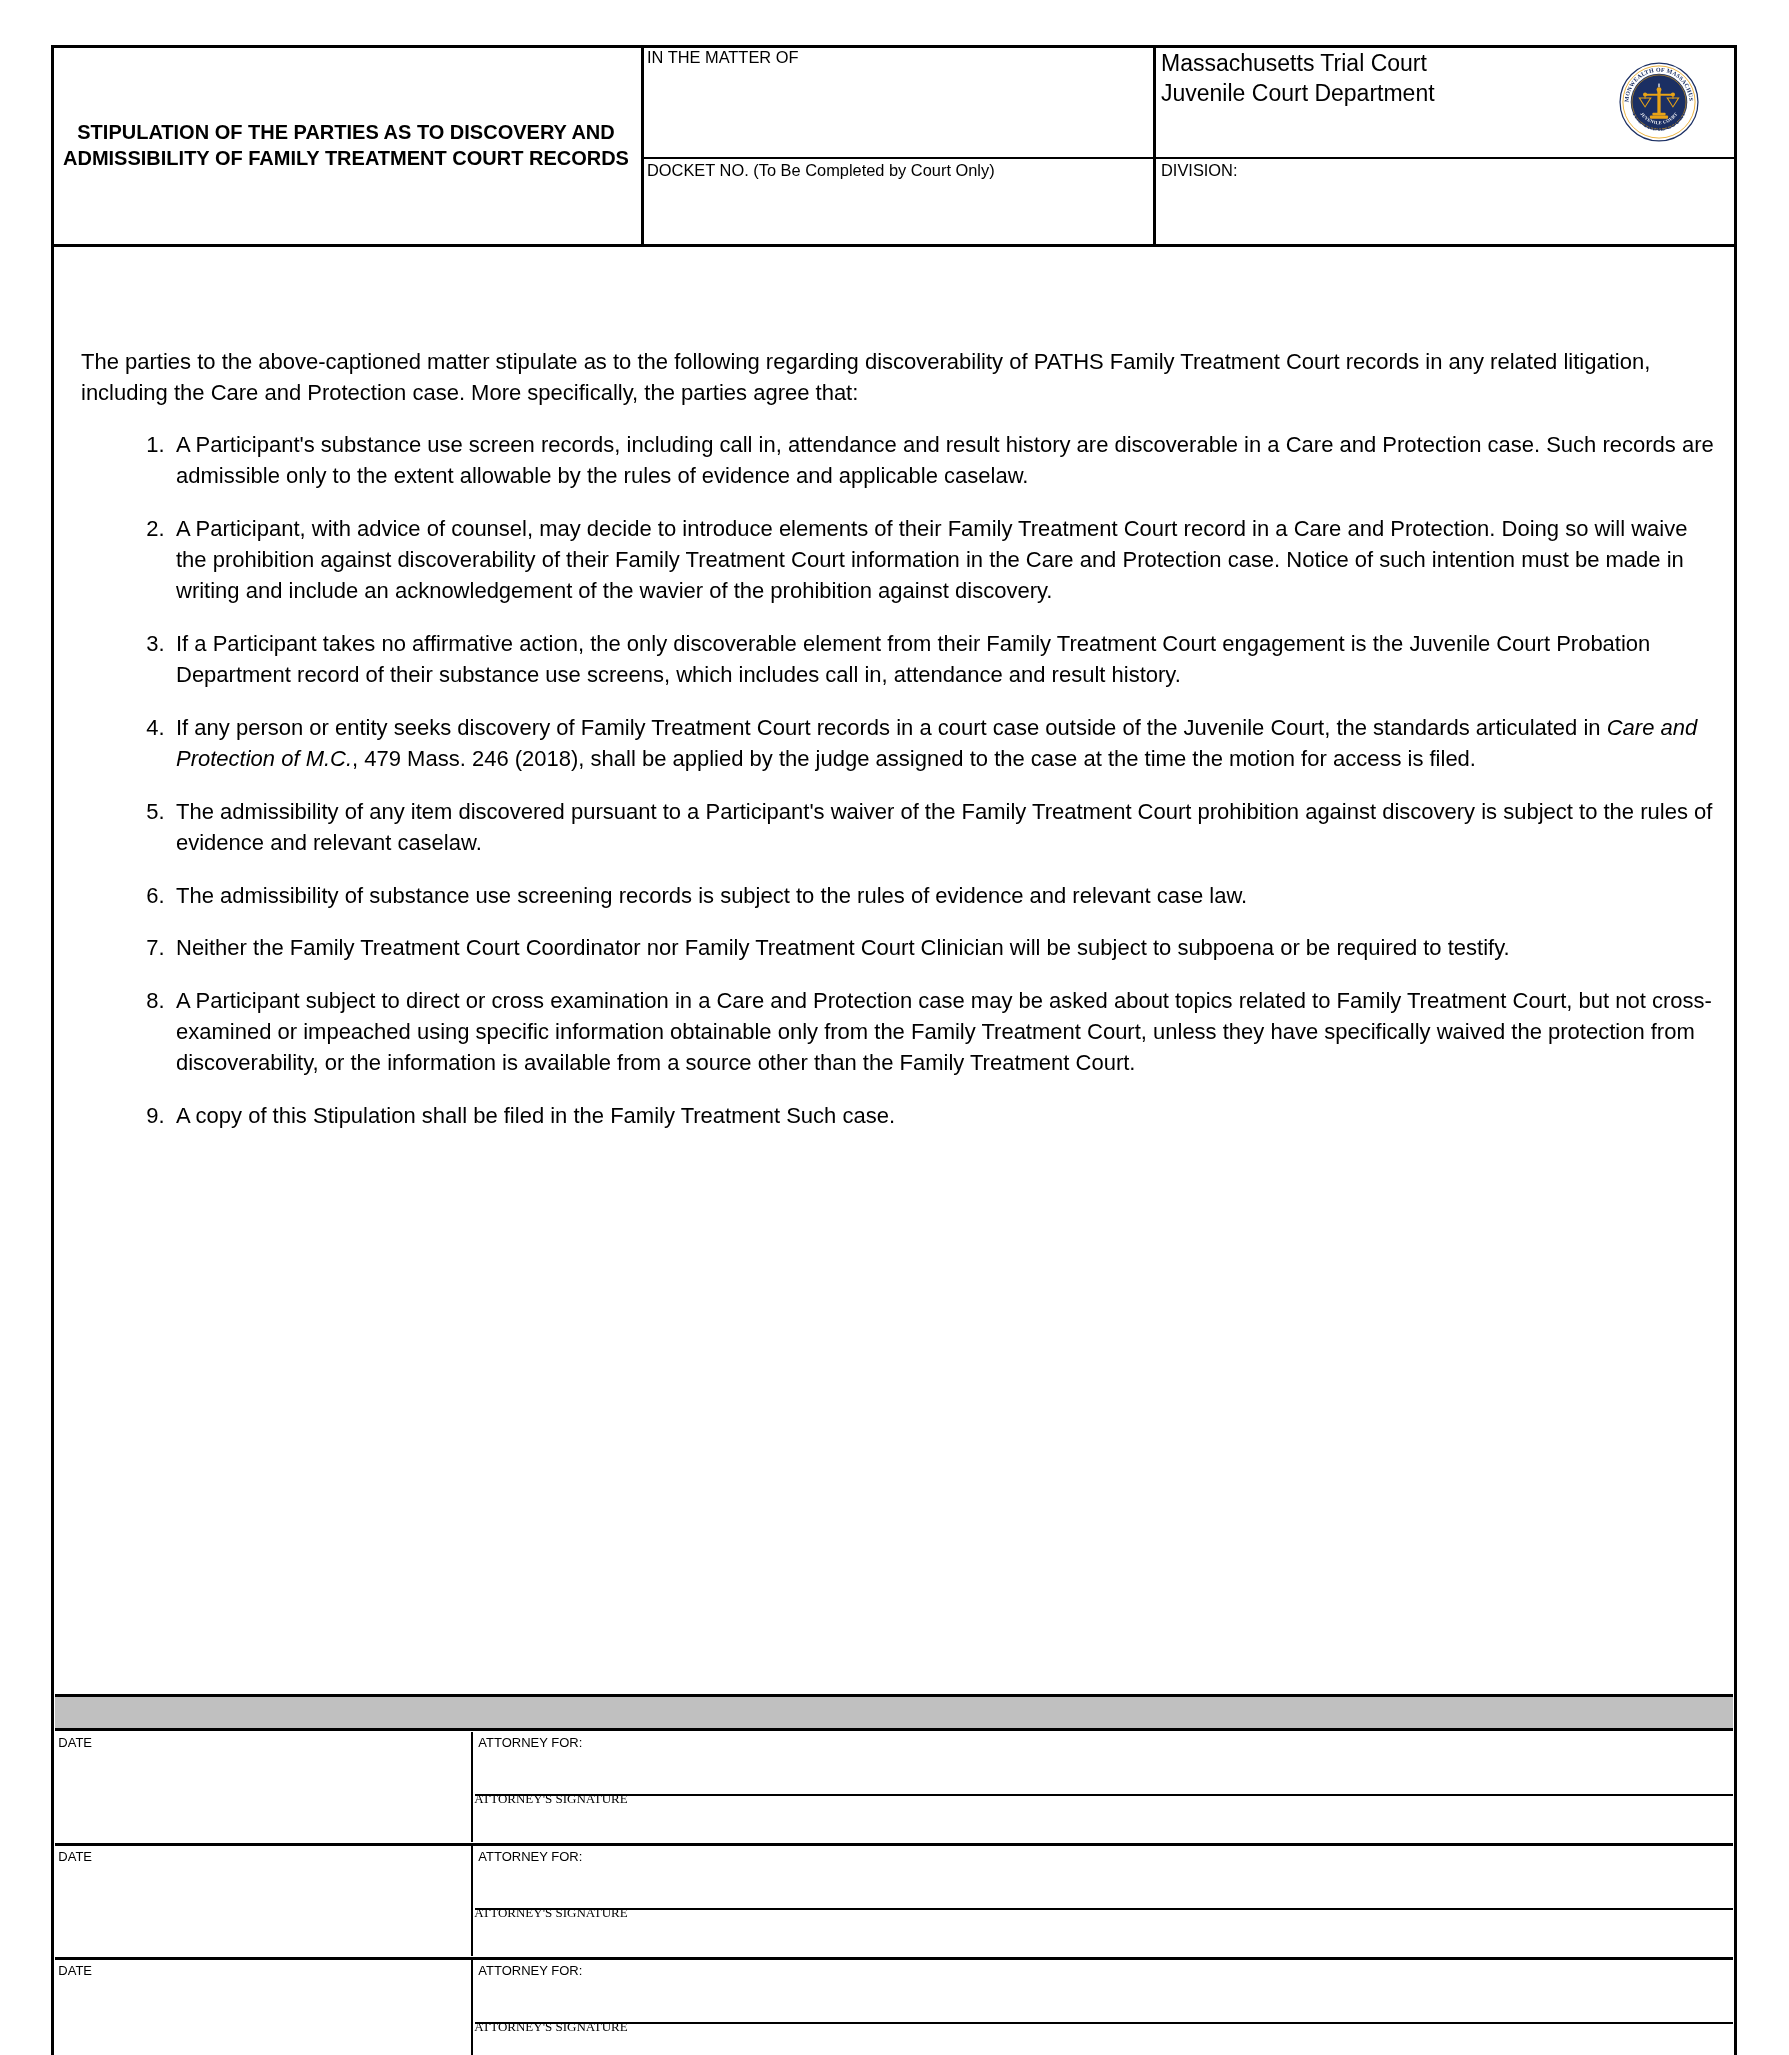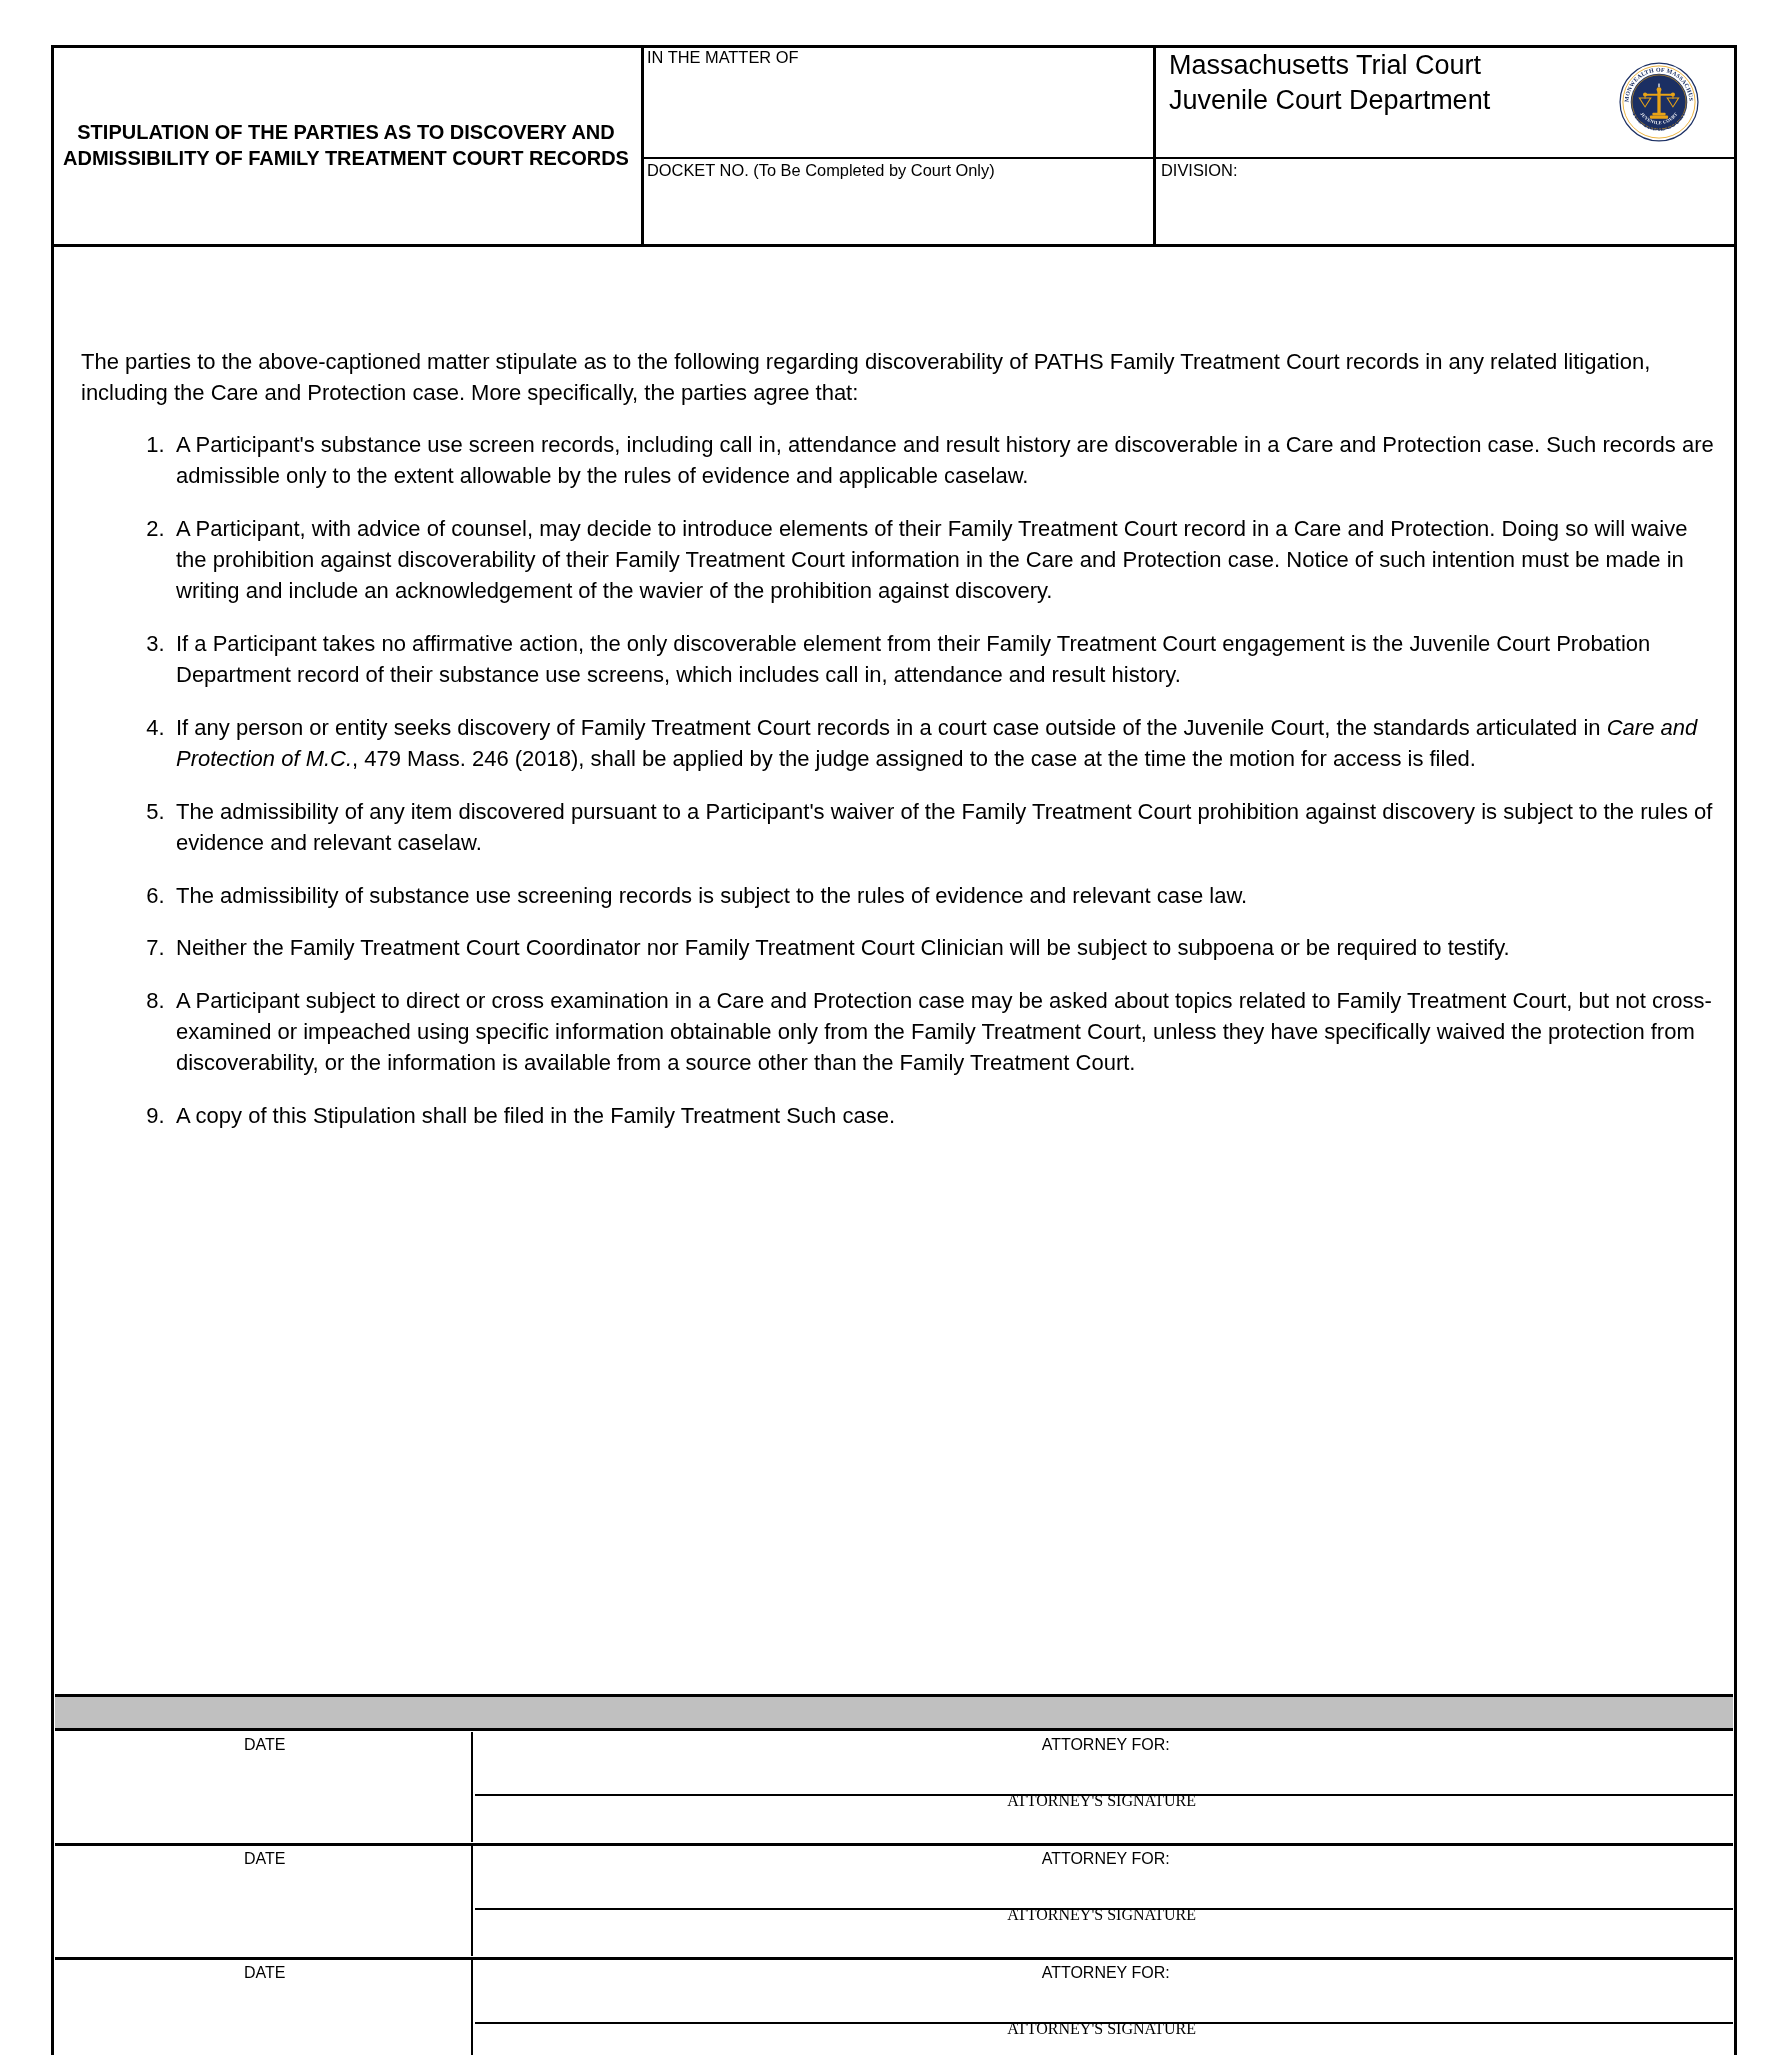--- a/index.html
+++ b/index.html
@@ -113,24 +113,23 @@
     top: 116px;
     width: 567px;
     height: 81px;
   }
   .small-label {
     font-size: 16.4px;
     line-height: 1.15;
     white-space: nowrap;
   }
   .court-name {
-    font-size: 27px;
+    font-size: 23px;
     line-height: 1.33;
     white-space: nowrap;
-    margin-left: 8px;
   }
 
   
   .seal-wrap {
     position: absolute;
     left: 1618px;
     top: 61px;
     width: 82px;
     height: 82px;
   }
@@ -235,24 +234,23 @@
     position: absolute;
     left: 416px;
     top: 56px;
     width: 1258px;
     height: 54px;
     box-sizing: border-box;
     padding: 4.1px 0 0 3.3px;
     font-family: Liberation Serif, serif;
   }
   .cell-label {
-    font-size: 16px;
+    font-size: 13px;
     line-height: 1.12;
     white-space: nowrap;
-    text-align: center;
   }
 </style>
 </head>
 <body>
 
 <div class="page">
 
   <div class="doc-frame"></div>
 
   <div class="header-block">

